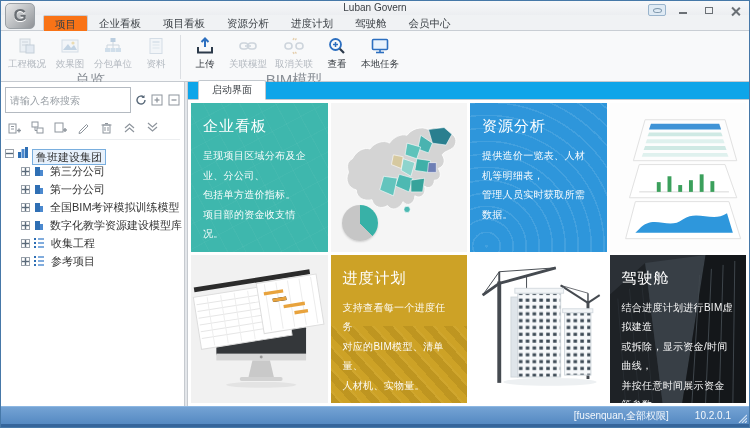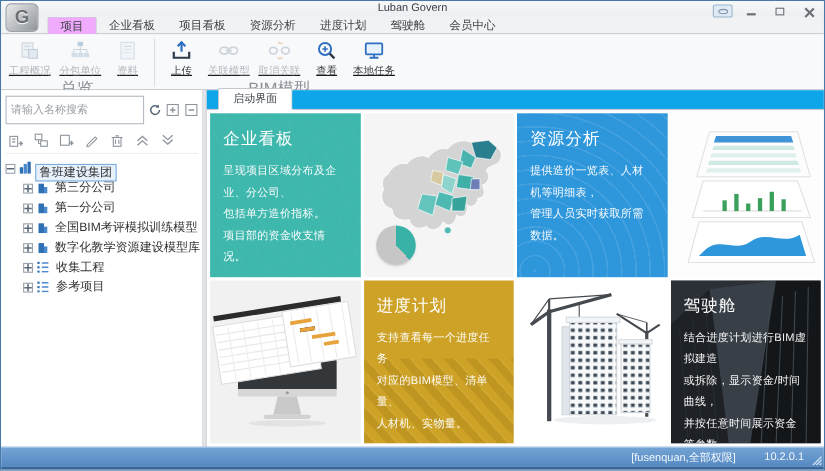--- a/index.html
+++ b/index.html
@@ -18,26 +18,26 @@
   .skin i { width:9px; height:5px; border:1px solid #7d96ab; border-radius:50%; display:block; }
   .minbar { width:8px; height:2px; background:#6b7075; display:block; margin-top:5px; }
   .maxbox { width:8px; height:7px; border:1.5px solid #6b7075; display:block; }
   .closex { position:relative; width:9px; height:9px; display:block; }
   .closex::before,.closex::after { content:""; position:absolute; left:4px; top:0; width:1.6px; height:11px; background:#6b7075; }
   .closex::before { transform:rotate(45deg); } .closex::after { transform:rotate(-45deg); }
 
   
   .rtabs { display:flex; padding-left:42px; height:16px; background:#f0f2f4; flex:0 0 auto; }
   .rtab { font-size:10.5px; color:#3c4146; padding:0 11px; line-height:16px; cursor:default; }
-  .rtab.active { background:#f0abfc; border:1px solid #c9ced4; border-bottom:none; border-radius:2px 2px 0 0; position:relative; z-index:2;text-align:center; }
+  .rtab.active { background:#f97316; border:1px solid #c9ced4; border-bottom:none; border-radius:2px 2px 0 0; position:relative; z-index:2;text-align:center; }
 
   
   .ribbon { height:52px; background:#f8f9fa; border-top:1px solid #c9ced4; border-bottom:1px solid #c5cad0; display:flex; margin-top:-1px; flex:0 0 auto; }
   .rgroup { display:flex; flex-direction:column; }
-  .rbuttons { display:flex; align-items:flex-start; padding:3px 3px 0; flex:1;text-decoration:underline; }
+  .rbuttons { display:flex; align-items:flex-start; padding:3px 3px 0; flex:1; }
   .rbtn { min-width:40px; padding:1px 4px 0; display:flex; flex-direction:column; align-items:center; gap:1px; cursor:default; border-radius:2px; }
   .rbtn .ico { width:22px; height:22px; display:flex; align-items:center; justify-content:center; }
   .rbtn .lbl { font-size:9.5px; color:#3c4146; white-space:nowrap; }
   .rbtn.disabled .lbl { color:#b2b8bf; }
   .rbtn.disabled .ico { opacity:.5; filter:grayscale(.35); }
   .rgroup-label { text-align:center; font-size:15px; color:#8a9097; padding:0 0 2px; }
   .rsep { width:1px; background:#dcdfe3; margin:4px 1px 2px; }
 
   
   .bodyrow { flex:1; display:flex; min-height:0; }
@@ -126,20 +126,30 @@
         <div class="rbtn disabled">
           <span class="ico">
             <svg width="20" height="20">
                 <rect x="3" y="3" width="10" height="13" fill="#dbe9f7" stroke="#9fb3c8"></rect>
                 <line x1="5" y1="6" x2="11" y2="6" stroke="#9fb3c8"></line>
                 <line x1="5" y1="9" x2="11" y2="9" stroke="#9fb3c8"></line>
                 <rect x="9" y="9" width="8" height="8" fill="#c7dcf2" stroke="#8aa6c4"></rect>
               </svg>
           </span>
           <span class="lbl">工程概况</span>
+        </div>
+        <div class="rbtn disabled">
+          <span class="ico">
+            <svg width="20" height="20">
+                <rect x="2" y="4" width="16" height="12" fill="#eaf3fb" stroke="#aac4de"></rect>
+                <path d="M3 14 L8 8 L11 12 L14 9 L17 14 Z" fill="#7fb2e0"></path>
+                <circle cx="13" cy="7" r="1.6" fill="#f0c040"></circle>
+              </svg>
+          </span>
+          <span class="lbl">效果图</span>
         </div>
         <div class="rbtn disabled">
           <span class="ico">
             <svg width="20" height="20">
                 <rect x="7.5" y="2" width="5" height="4" fill="#6fa8dc"></rect>
                 <path d="M10 6v3 M4 9h12 M4 9v3 M10 9v3 M16 9v3" stroke="#9ab4cc" fill="none"></path>
                 <rect x="2" y="12" width="5" height="4" fill="#9ec6ea"></rect>
                 <rect x="7.5" y="12" width="5" height="4" fill="#9ec6ea"></rect>
                 <rect x="13" y="12" width="5" height="4" fill="#9ec6ea"></rect>
               </svg>

